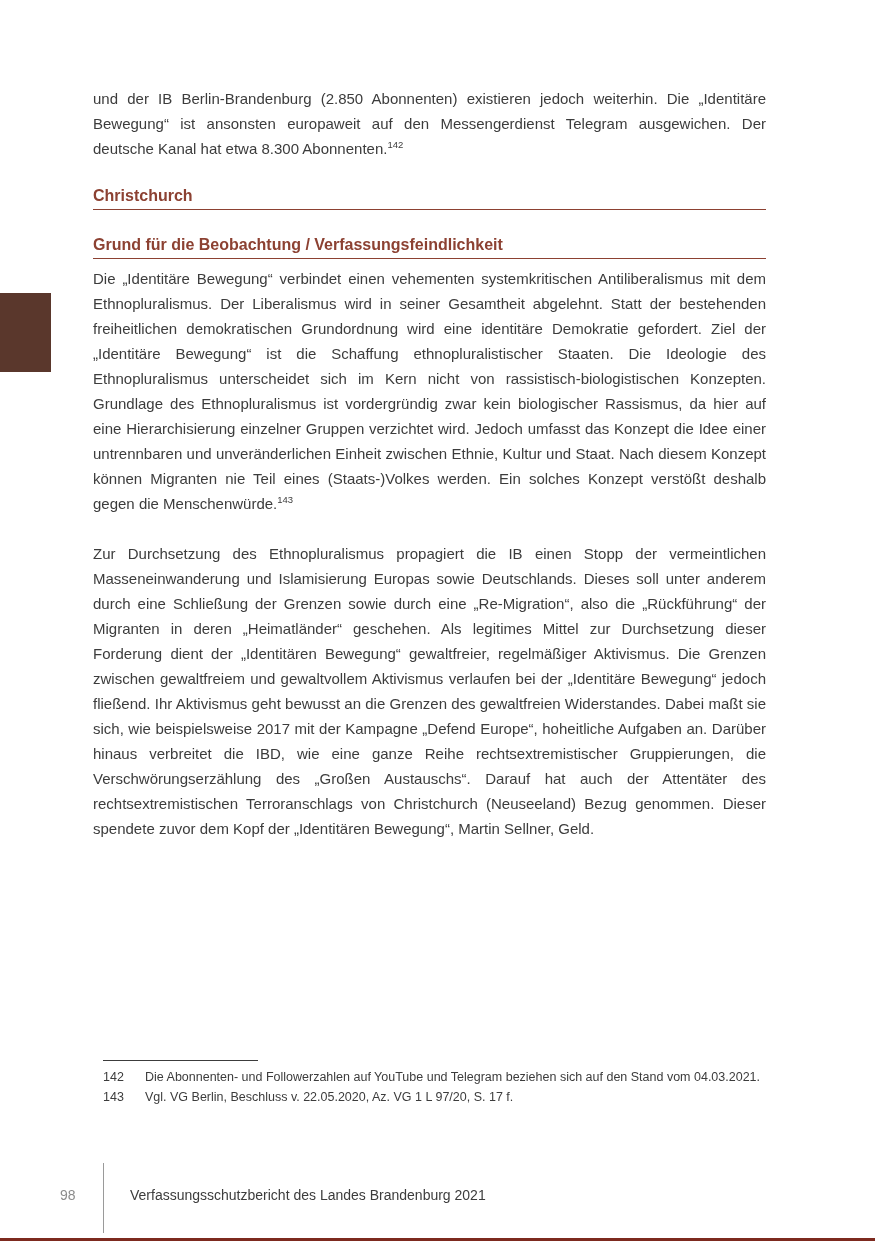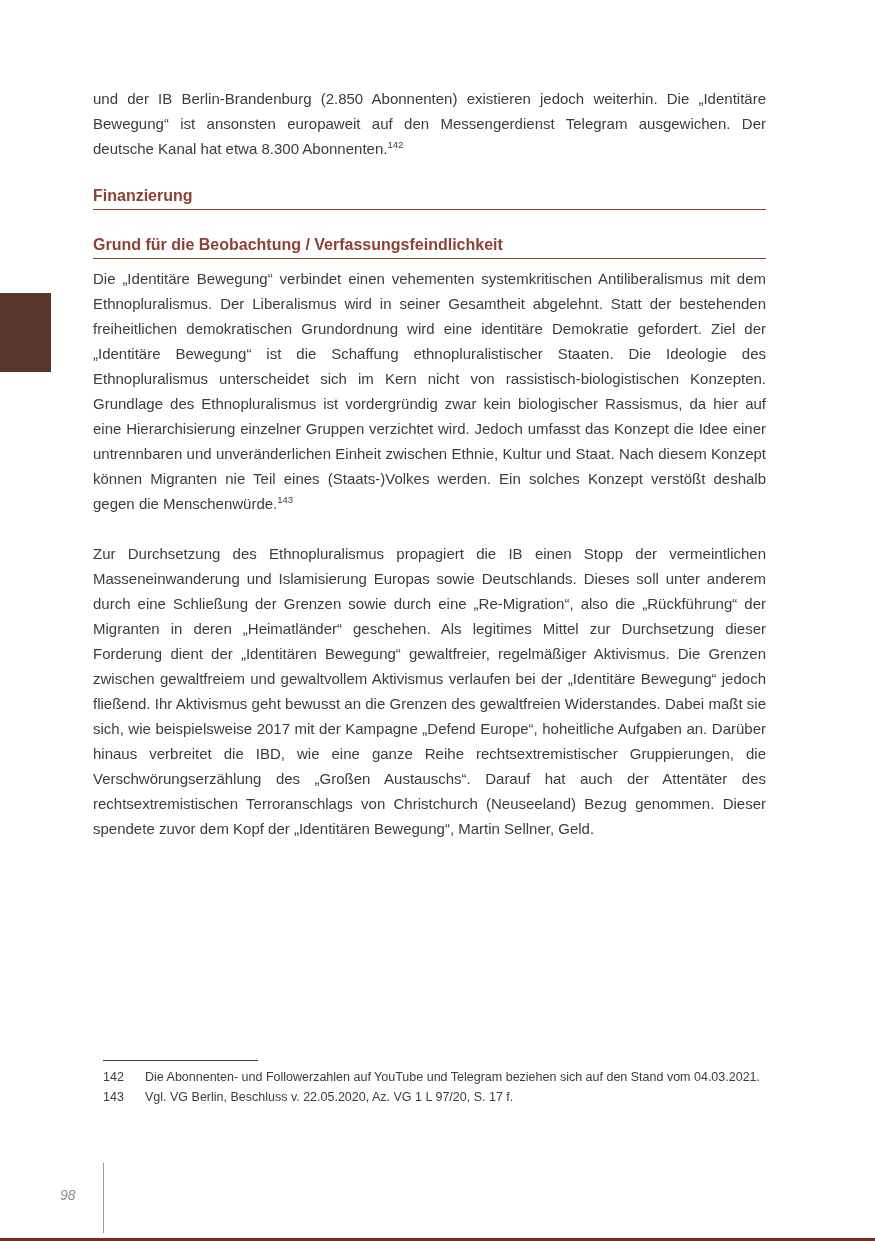--- a/index.html
+++ b/index.html
@@ -74,21 +74,20 @@
   }
   .footnote .fn-text {
     flex: 1;
   }
   .footer {
     position: absolute;
     left: 0;
     top: 1163px;
     width: 875px;
     height: 70px;
-    font-style: italic;
   }
   .page-number {
     position: absolute;
     left: 60px;
     top: 24px;
     font-size: 14px;
     color: #8c8c8c;
   }
   .footer-divider {
     position: absolute;
@@ -116,21 +115,21 @@
 </style>
 </head>
 <body>
 
 <div class="chapter-tab"></div>
 
 <div class="content">
 
   <p class="body"><span>und der IB Berlin-Brandenburg (2.850 Abonnenten) existieren jedoch weiterhin. Die „Identitäre Bewegung“ ist ansonsten europaweit auf den Messengerdienst Telegram ausgewichen. Der deutsche Kanal hat etwa 8.300 Abonnenten.</span><sup>142</sup></p>
 
-  <h2 class="section-heading">Finanzierung</h2>
+  <h2 class="section-heading">Christchurch</h2>
 
   <h2 class="section-heading">Grund für die Beobachtung / Verfassungsfeindlichkeit</h2>
   <p class="body"><span>Die „Identitäre Bewegung“ verbindet einen vehementen systemkritischen Antiliberalismus mit dem Ethnopluralismus. Der Liberalismus wird in seiner Gesamtheit abgelehnt. Statt der bestehenden freiheitlichen demokratischen Grundordnung wird eine identitäre Demokratie gefordert. Ziel der „Identitäre Bewegung“ ist die Schaffung ethnopluralistischer Staaten. Die Ideologie des Ethnopluralismus unterscheidet sich im Kern nicht von rassistisch-biologistischen Konzepten. Grundlage des Ethnopluralismus ist vordergründig zwar kein biologischer Rassismus, da hier auf eine Hierarchisierung einzelner Gruppen verzichtet wird. Jedoch umfasst das Konzept die Idee einer untrennbaren und unveränderlichen Einheit zwischen Ethnie, Kultur und Staat. Nach diesem Konzept können Migranten nie Teil eines (Staats-)Volkes werden. Ein solches Konzept verstößt deshalb gegen die Menschenwürde.</span><sup>143</sup></p>
   <p class="body"><span>Zur Durchsetzung des Ethnopluralismus propagiert die IB einen Stopp der vermeintlichen Masseneinwanderung und Islamisierung Europas sowie Deutschlands. Dieses soll unter anderem durch eine Schließung der Grenzen sowie durch eine „Re-Migration“, also die „Rückführung“ der Migranten in deren „Heimatländer“ geschehen. Als legitimes Mittel zur Durchsetzung dieser Forderung dient der „Identitären Bewegung“ gewaltfreier, regelmäßiger Aktivismus. Die Grenzen zwischen gewaltfreiem und gewaltvollem Aktivismus verlaufen bei der „Identitäre Bewegung“ jedoch fließend. Ihr Aktivismus geht bewusst an die Grenzen des gewaltfreien Widerstandes. Dabei maßt sie sich, wie beispielsweise 2017 mit der Kampagne „Defend Europe“, hoheitliche Aufgaben an. Darüber hinaus verbreitet die IBD, wie eine ganze Reihe rechtsextremistischer Gruppierungen, die Verschwörungserzählung des „Großen Austauschs“. Darauf hat auch der Attentäter des rechtsextremistischen Terroranschlags von Christchurch (Neuseeland) Bezug genommen. Dieser spendete zuvor dem Kopf der „Identitären Bewegung“, Martin Sellner, Geld.</span></p>
 
 </div>
 
 <div class="footnotes">
   <div class="footnote-rule"></div>
   <div class="footnote">
@@ -139,15 +138,16 @@
   </div>
   <div class="footnote">
     <span class="num">143</span>
     <span class="fn-text">Vgl. VG Berlin, Beschluss v. 22.05.2020, Az. VG 1 L 97/20, S. 17 f.</span>
   </div>
 </div>
 
 <div class="footer">
   <span class="page-number">98</span>
   <div class="footer-divider"></div>
+  <span class="footer-text">Verfassungsschutzbericht des Landes Brandenburg 2021</span>
 </div>
 
 <div class="bottom-line"></div>
 
 </body></html>

